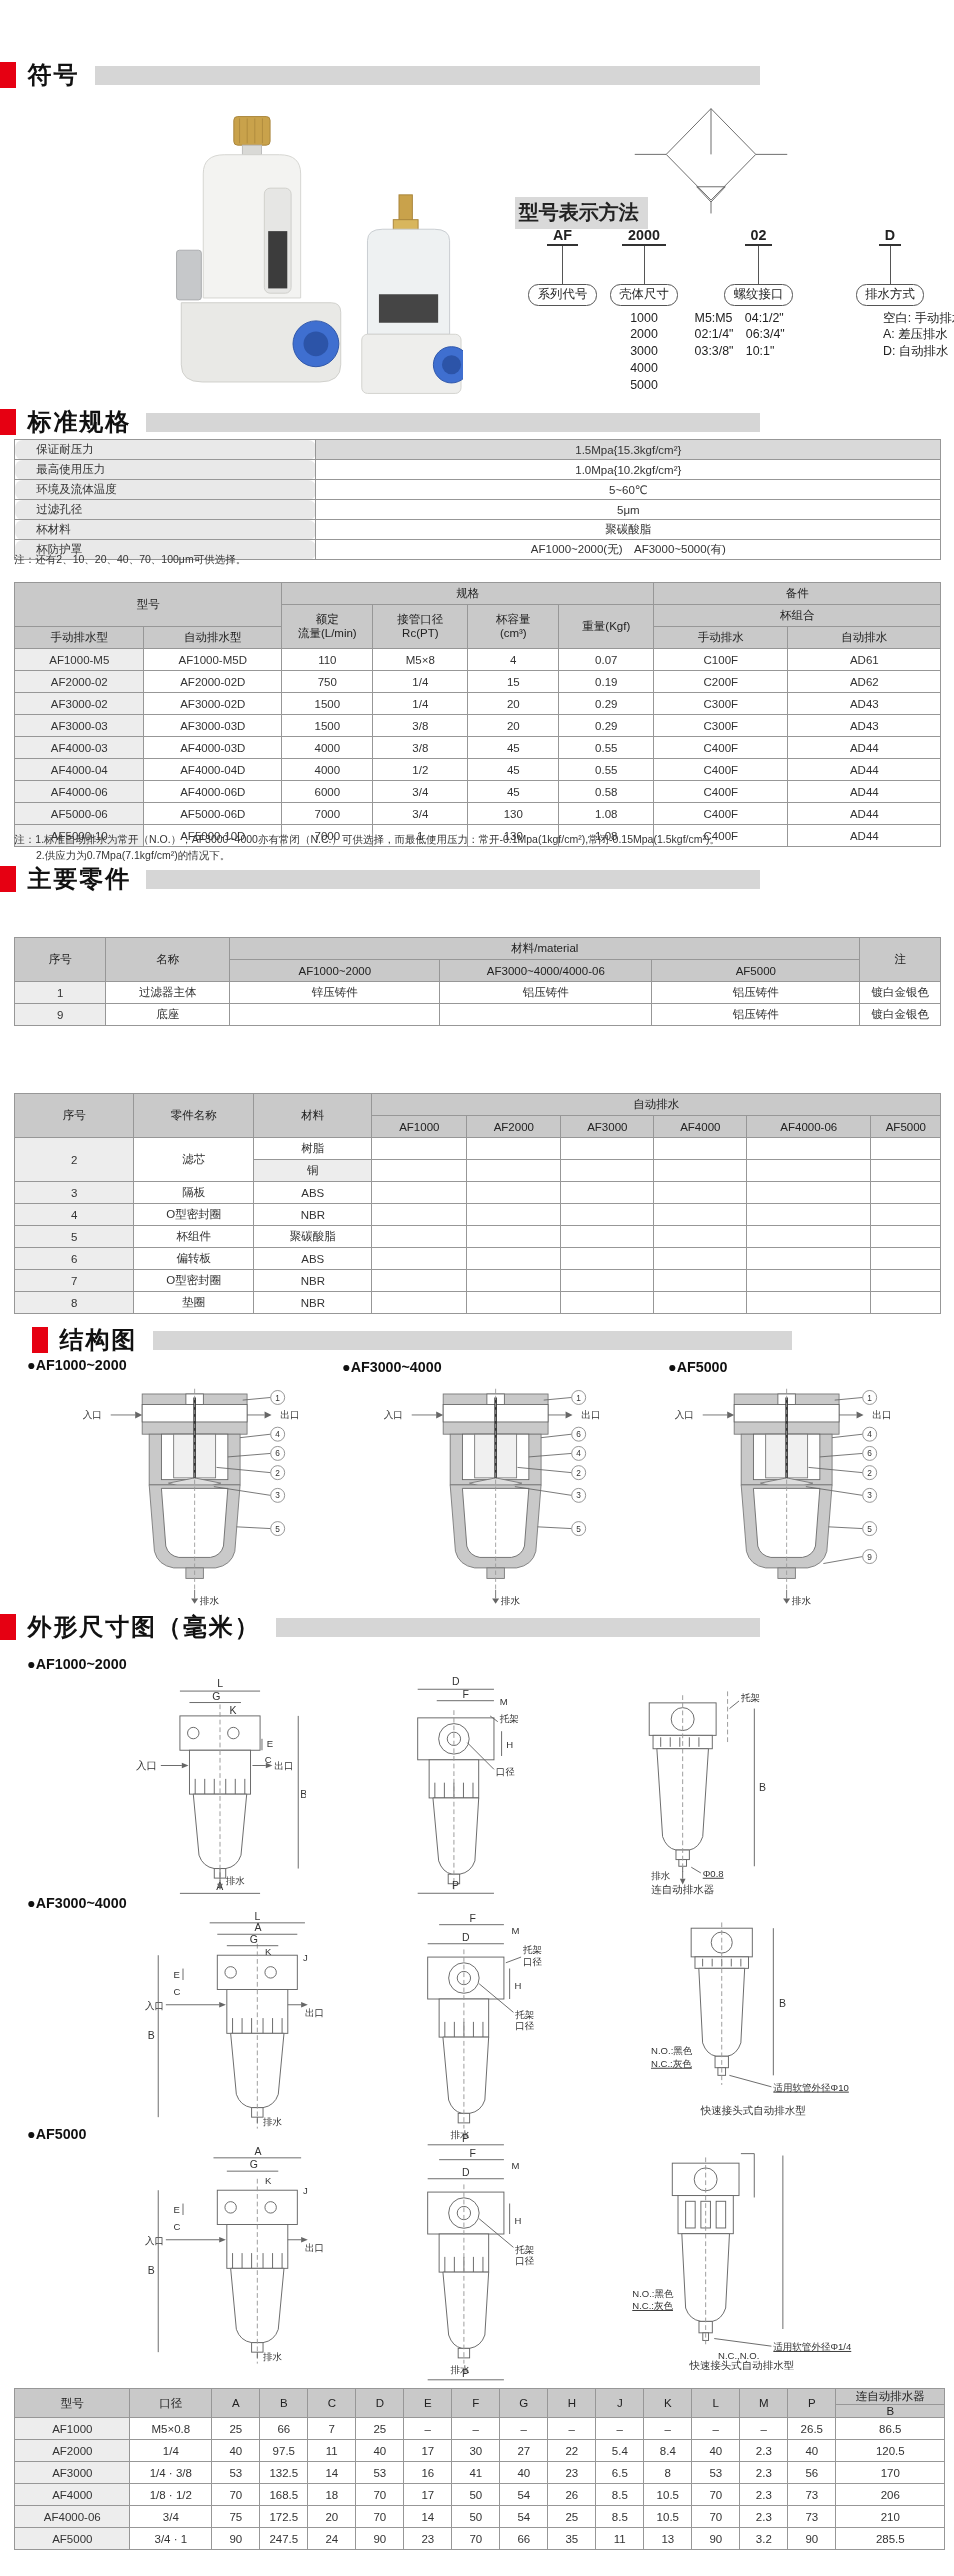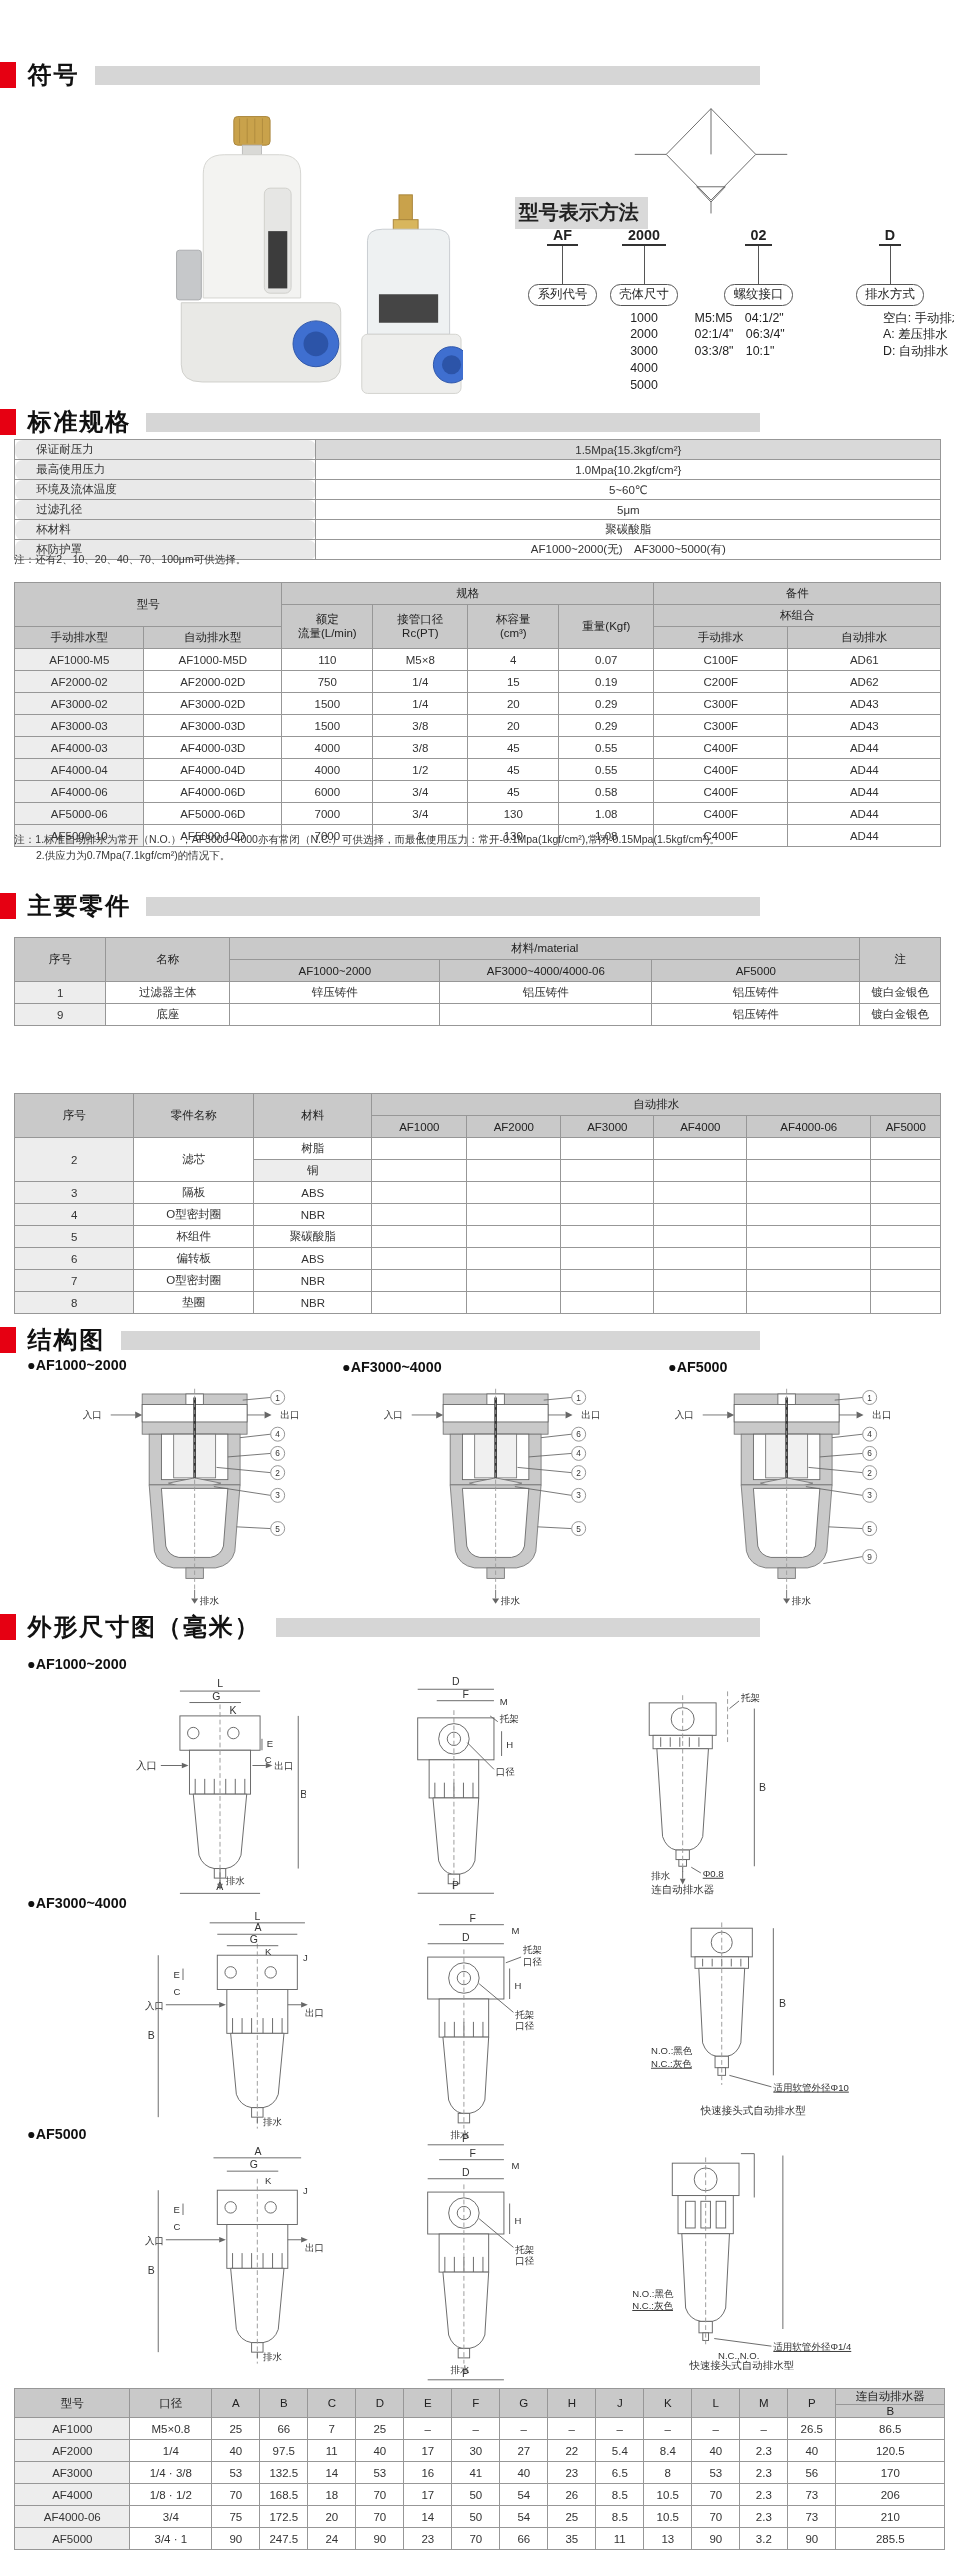--- a/index.html
+++ b/index.html
@@ -348,21 +348,21 @@
           <td>130</td>
           <td>1.08</td>
           <td>C400F</td>
           <td>AD44</td>
         </tr>
       </tbody>
   </table>
   <div class="note" style="left:14.3px;top:832px;width:931px;white-space:nowrap;">注：1.标准自动排水为常开（N.O.），AF3000~4000亦有常闭（N.C.）可供选择，而最低使用压力：常开-0.1Mpa(1kgf/cm²),常闭-0.15Mpa(1.5kgf/cm²)。</div>
   <div class="note" style="left:36px;top:848px;">2.供应力为0.7Mpa(7.1kgf/cm²)的情况下。</div>
 
-  <div class="sec-header" style="top:890px;font-family:Liberation Mono, monospace;">
+  <div class="sec-header" style="top:863px;font-family:Liberation Mono, monospace;">
     <div class="red-sq"></div>
     <div class="sec-title">主要零件</div>
     <div class="gray-bar"></div>
   </div>
   <table id="mainparts-table" style="position:absolute;left:14.3px;top:937px;width:926px;">
     <colgroup>
       <col style="width:91px">
         <col style="width:124px">
         <col style="width:210px">
       <col style="width:212px">
@@ -513,21 +513,21 @@
           <td></td>
           <td></td>
           <td></td>
           <td></td>
           <td></td>
           <td></td>
         </tr>
       </tbody>
   </table>
 
-  <div class="sec-header" style="top:1324px;">
+  <div class="sec-header" style="top:1324px;margin-left:32px;">
     <div class="red-sq"></div>
     <div class="sec-title">结构图</div>
     <div class="gray-bar"></div>
   </div>
   <div class="bullet" style="left:27px;top:1357px;">●AF1000~2000</div>
   <div class="bullet" style="left:342px;top:1359px;">●AF3000~4000</div>
   <div class="bullet" style="left:668px;top:1359px;">●AF5000</div>
 
   <svg style="position:absolute;left:76px;top:1380px;" width="253" height="229" viewBox="0 0 278 262">
     <use href="#fbody"></use>

